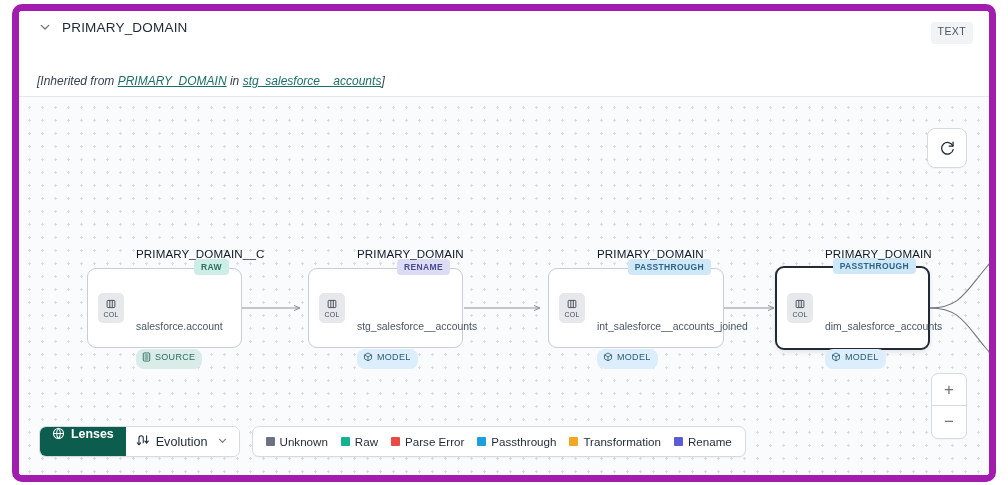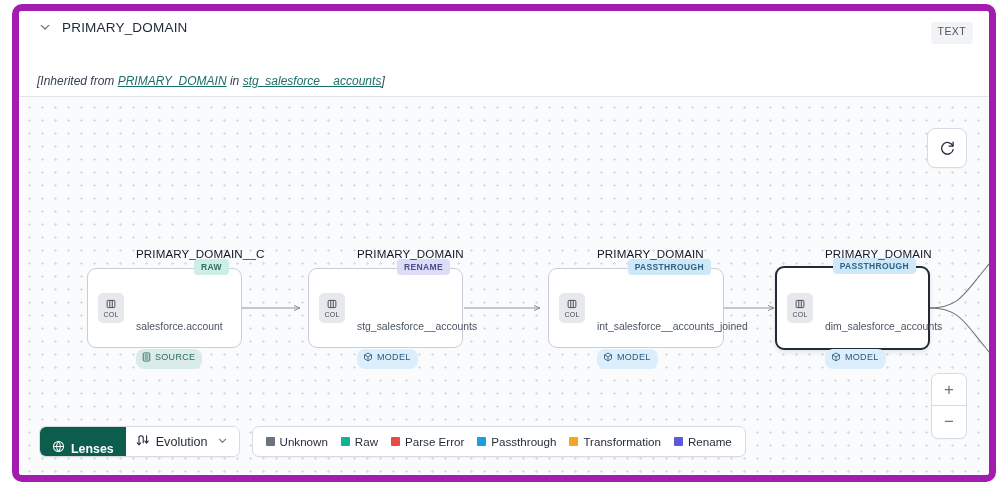--- a/index.html
+++ b/index.html
@@ -245,21 +245,21 @@
     height: 31px;
     border-radius: 7px;
     overflow: hidden;
     border: 1px solid #d7dbe0;
     background: #fff;
     box-shadow: 0 1px 1px rgba(16,24,40,.04);
   }
   .lens-btn {
     background: #0d5d4e;
     color: #ffffff;
-    display: flex; align-items: flex-end; gap: 6px;
+    display: flex; align-items: flex-start; gap: 6px;
     padding: 0 12px;
     font-size: 12.4px;
     font-weight: bold;
     cursor: pointer;
   }
   .evo-btn {
     background: #ffffff;
     color: #1f2937;
     display: flex; align-items: center; gap: 7px;
     padding: 0 11px 0 10px;

